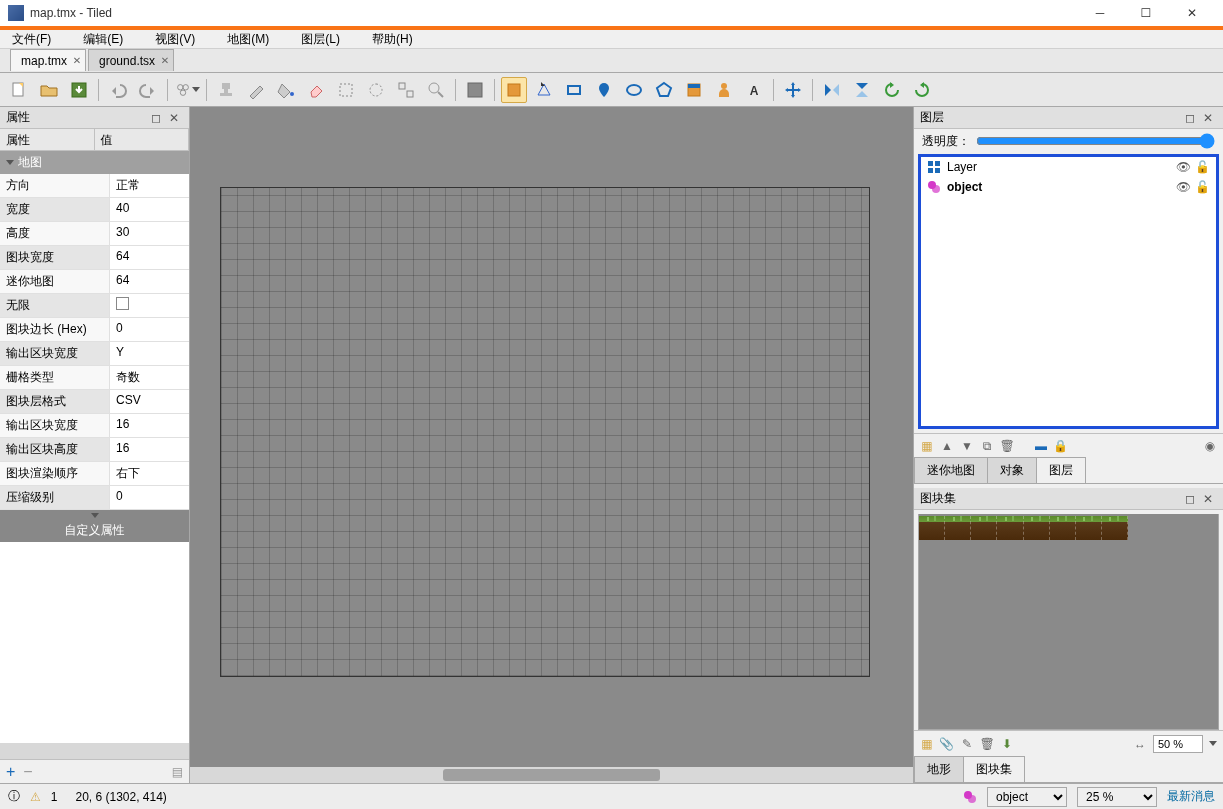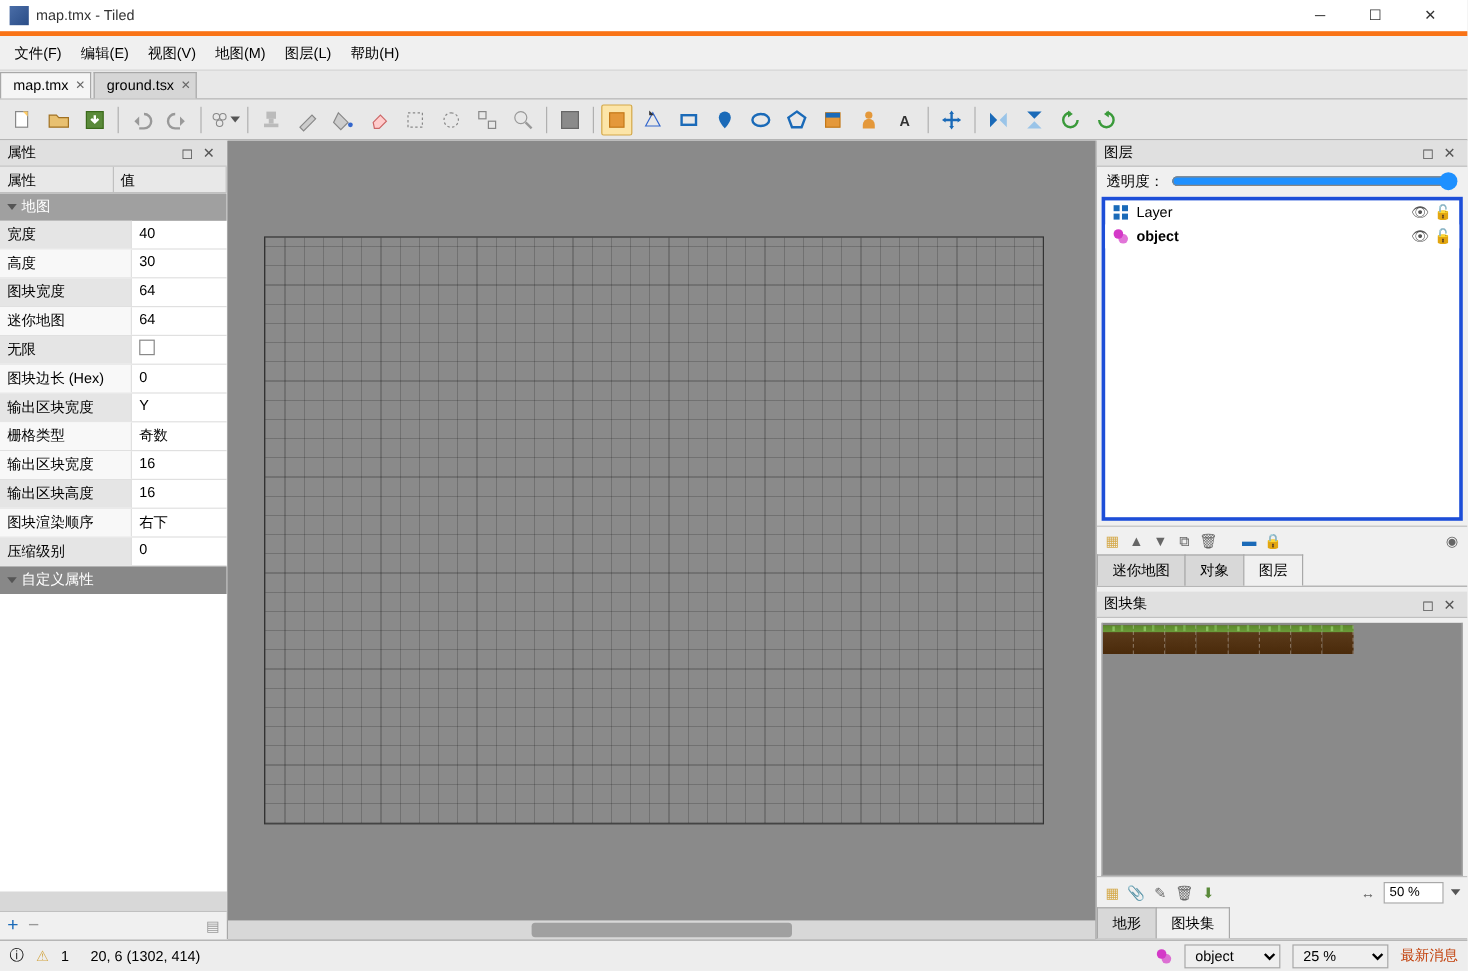--- a/index.html
+++ b/index.html
@@ -3,45 +3,45 @@
 <meta charset="utf-8">
 <style>
 * { margin: 0; padding: 0; box-sizing: border-box; font-family: "Microsoft YaHei", sans-serif; font-size: 12px; }
 body { width: 1223px; height: 809px; background: #f0f0f0; overflow: hidden; display: flex; flex-direction: column; }
 
 .titlebar { height: 30px; background: #fff; display: flex; align-items: center; padding: 0 8px; border-bottom: 4px solid #f97316; }
 .titlebar .icon { width: 16px; height: 16px; background: linear-gradient(135deg,#4a6da7,#2a4d87); margin-right: 6px; }
 .titlebar .title { flex: 1; color: #333; }
 .titlebar .win-btn { width: 46px; height: 30px; display: flex; align-items: center; justify-content: center; color: #333; }
 
-.menubar { height: 29px; background: #f0f0f0; display: flex; align-items: center; padding: 0 6px; gap: 4px; border-bottom: 1px solid #d0d0d0; }
+.menubar { height: 19px; background: #f0f0f0; display: flex; align-items: center; padding: 0 6px; gap: 20px; border-bottom: 1px solid #d0d0d0; }
 .menubar .menu-item { padding: 2px 6px; }
 
-.doctabs { height: 24px; background: #e8e8e8; display: flex; align-items: center; padding-left: 0; border-bottom: 1px solid #a8a8a8; }
+.doctabs { height: 24px; background: #e8e8e8; display: flex; align-items: flex-start; padding-left: 10px; border-bottom: 1px solid #a8a8a8; }
 .doctab { height: 22px; padding: 0 18px 0 10px; background: #d6d6d6; border: 1px solid #a8a8a8; border-bottom: none; margin-right: 2px; display: flex; align-items: center; gap: 8px; font-family: monospace; position: relative; }
 .doctab.active { background: #f5f5f5; }
 .doctab .x { position: absolute; right: 4px; font-size: 10px; color: #666; }
 
 .toolbar { height: 34px; background: #e8e8e8; border-bottom: 1px solid #a8a8a8; display: flex; align-items: center; padding: 0 6px; gap: 4px; }
 .tb-btn { width: 26px; height: 26px; display: flex; align-items: center; justify-content: center; border-radius: 2px; }
 .tb-sep { width: 1px; height: 22px; background: #b0b0b0; margin: 0 2px; }
 .tb-btn svg { width: 20px; height: 20px; }
 
 .main { flex: 1; display: flex; overflow: hidden; }
 
 .panel-left { width: 190px; background: #f0f0f0; border-right: 1px solid #a8a8a8; display: flex; flex-direction: column; }
 .panel-title { height: 22px; background: #e0e0e0; display: flex; align-items: center; padding: 0 6px; border-bottom: 1px solid #c0c0c0; }
 .panel-title .spacer { flex: 1; }
 .panel-title .icon-sm { width: 14px; height: 14px; color: #555; margin-left: 4px; }
 
 .prop-header { display: flex; height: 22px; background: #e8e8e8; border-bottom: 1px solid #c0c0c0; }
 .prop-header div { flex: 1; padding: 3px 6px; border-right: 1px solid #c0c0c0; }
 .prop-scroll { flex: 1; overflow-y: auto; background: #fff; }
 .prop-group { background: #a0a0a0; color: #fff; padding: 3px 6px; display: flex; align-items: center; gap: 4px; }
-.prop-group.dark { background: #888; }
+.prop-group.dark { background: #888; flex-direction: column; }
 .prop-row { display: flex; border-bottom: 1px solid #e0e0e0; }
 .prop-row > div { padding: 3px 6px; }
 .prop-row .k { width: 110px; background: #f8f8f8; border-right: 1px solid #e0e0e0; }
 .prop-row .v { flex: 1; }
 .prop-row.alt .k { background: #e5e5e5; }
 .prop-footer { height: 24px; border-top: 1px solid #c0c0c0; display: flex; align-items: center; padding: 0 6px; gap: 8px; }
 
 .canvas-area { flex: 1; background: #8a8a8a; position: relative; overflow: hidden; display:flex; flex-direction:column; }
 .canvas-scroll { flex:1; overflow:auto; position:relative; }
 .map-canvas { position: absolute; left: 30px; top: 80px; width: 650px; height: 490px; border: 1px solid #333; background: #8a8a8a; background-image: repeating-linear-gradient(0deg,rgba(0,0,0,.18) 0,rgba(0,0,0,.18) 1px,transparent 1px,transparent 16px), repeating-linear-gradient(90deg,rgba(0,0,0,.18) 0,rgba(0,0,0,.18) 1px,transparent 1px,transparent 16px); }
@@ -302,20 +302,24 @@
     <div class="prop-header">
       <div>属性</div>
       <div>值</div>
     </div>
     <div class="prop-scroll">
       <div class="prop-group">
           <span class="tri"></span>
           <span>地图</span>
         </div>
       <div id="prop-rows">
+          <div class="prop-row">
+            <div class="k">方向</div>
+            <div class="v">正常</div>
+          </div>
           <div class="prop-row alt">
             <div class="k">宽度</div>
             <div class="v">40</div>
           </div>
           <div class="prop-row">
             <div class="k">高度</div>
             <div class="v">30</div>
           </div>
           <div class="prop-row alt">
             <div class="k">图块宽度</div>
@@ -333,20 +337,24 @@
             <div class="k">图块边长 (Hex)</div>
             <div class="v">0</div>
           </div>
           <div class="prop-row alt">
             <div class="k">输出区块宽度</div>
             <div class="v">Y</div>
           </div>
           <div class="prop-row">
             <div class="k">栅格类型</div>
             <div class="v">奇数</div>
+          </div>
+          <div class="prop-row alt">
+            <div class="k">图块层格式</div>
+            <div class="v">CSV</div>
           </div>
           <div class="prop-row">
             <div class="k">输出区块宽度</div>
             <div class="v">16</div>
           </div>
           <div class="prop-row alt">
             <div class="k">输出区块高度</div>
             <div class="v">16</div>
           </div>
           <div class="prop-row">
@@ -480,14 +488,14 @@
     <span style="color:#d4a848">⚠</span>
     <span>1</span>
     <span style="margin-left:8px">20, 6 (1302, 414)</span>
   </div>
   <svg width="14" height="14">
       <ellipse cx="5" cy="5" rx="4" ry="4" fill="#d439c8"></ellipse>
       <ellipse cx="9" cy="9" rx="4" ry="4" fill="#d439c8" opacity=".7"></ellipse>
     </svg>
   <select><option>object</option></select>
   <select><option>25 %</option></select>
-  <span style="color:#c2410c">最新消息</span>
+  <span style="color:#0369a1">最新消息</span>
 </div>
 
 </body></html>

